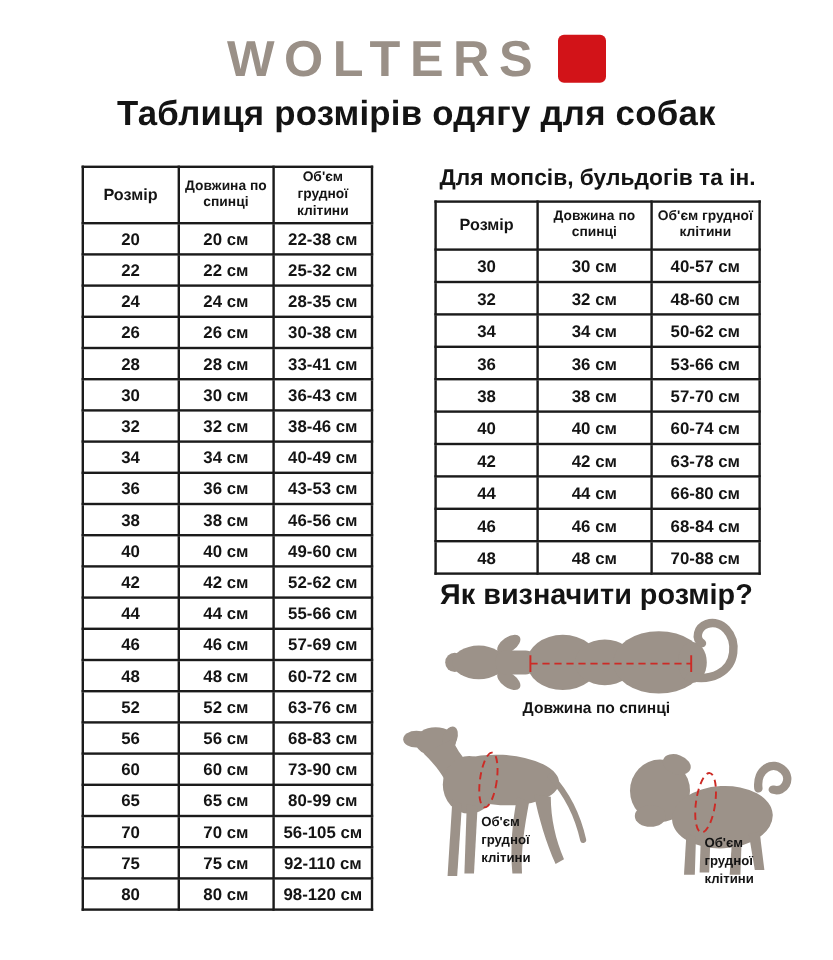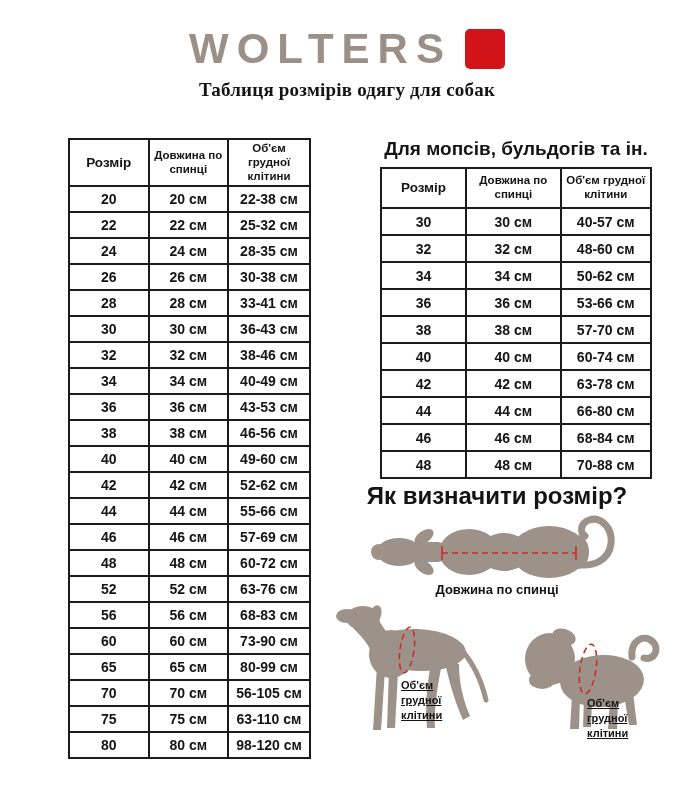--- a/index.html
+++ b/index.html
@@ -29,28 +29,27 @@
   .logo-text{
     font-size:42px;font-weight:700;letter-spacing:8px;
     color:var(--logo-gray);line-height:1;
   }
   .logo-square{
     width:40px;height:40px;border-radius:5px;
     background:var(--accent);
   }
   .main-title{
     position:absolute;top:67px;left:0;right:0;
-    text-align:center;font-size:19px;font-weight:700;color:var(--ink);
+    text-align:center;font-size:29px;font-weight:700;color:var(--ink);
     letter-spacing:0.2px;
-    font-family:Liberation Serif, serif;
   }
   
   .table-block{position:absolute;top:126px;}
   #std-block{left:68px;width:243px;}
-  #pug-block{left:380px;width:272px;}
+  #pug-block{left:362px;width:272px;}
   .table-title{
     text-align:center;font-size:19px;font-weight:700;margin-bottom:7px;
     white-space:nowrap;
   }
   table.size-table{
     width:100%;border-collapse:collapse;table-layout:fixed;
   }
   table.size-table th, table.size-table td{
     border:2px solid var(--line);
     text-align:center;vertical-align:middle;
@@ -78,21 +77,21 @@
     font-size:13px;font-weight:700;
   }
   .boxer-svg{position:absolute;left:3px;top:120px;width:160px;height:138px;}
   .pug-svg{position:absolute;left:184px;top:143px;width:148px;height:112px;}
   .chest-label{
     position:absolute;font-size:11px;font-weight:700;line-height:1.35;
     color:var(--ink);
   }
   #chest-label-1{left:71px;top:196px;}
   #chest-label-2{left:257px;top:214px;}
-  .chest-label span{display:block;text-decoration:underline;}
+  .chest-label span{display:block;}
   .sil{fill:var(--silhouette);}
   .sil-stroke{stroke:var(--silhouette);fill:none;stroke-linecap:round;}
   .measure{stroke:var(--measure);fill:none;stroke-width:1.6;}
   .measure.dashed{stroke-dasharray:6 4;}
 </style>
 </head>
 <body>
 
 <div class="page">
 
@@ -213,21 +212,21 @@
             <td>80-99 см</td>
           </tr>
           <tr>
             <td>70</td>
             <td>70 см</td>
             <td>56-105 см</td>
           </tr>
           <tr>
             <td>75</td>
             <td>75 см</td>
-            <td>63-110 см</td>
+            <td>92-110 см</td>
           </tr>
           <tr>
             <td>80</td>
             <td>80 см</td>
             <td>98-120 см</td>
           </tr>
         </tbody>
     </table>
   </div>
 

